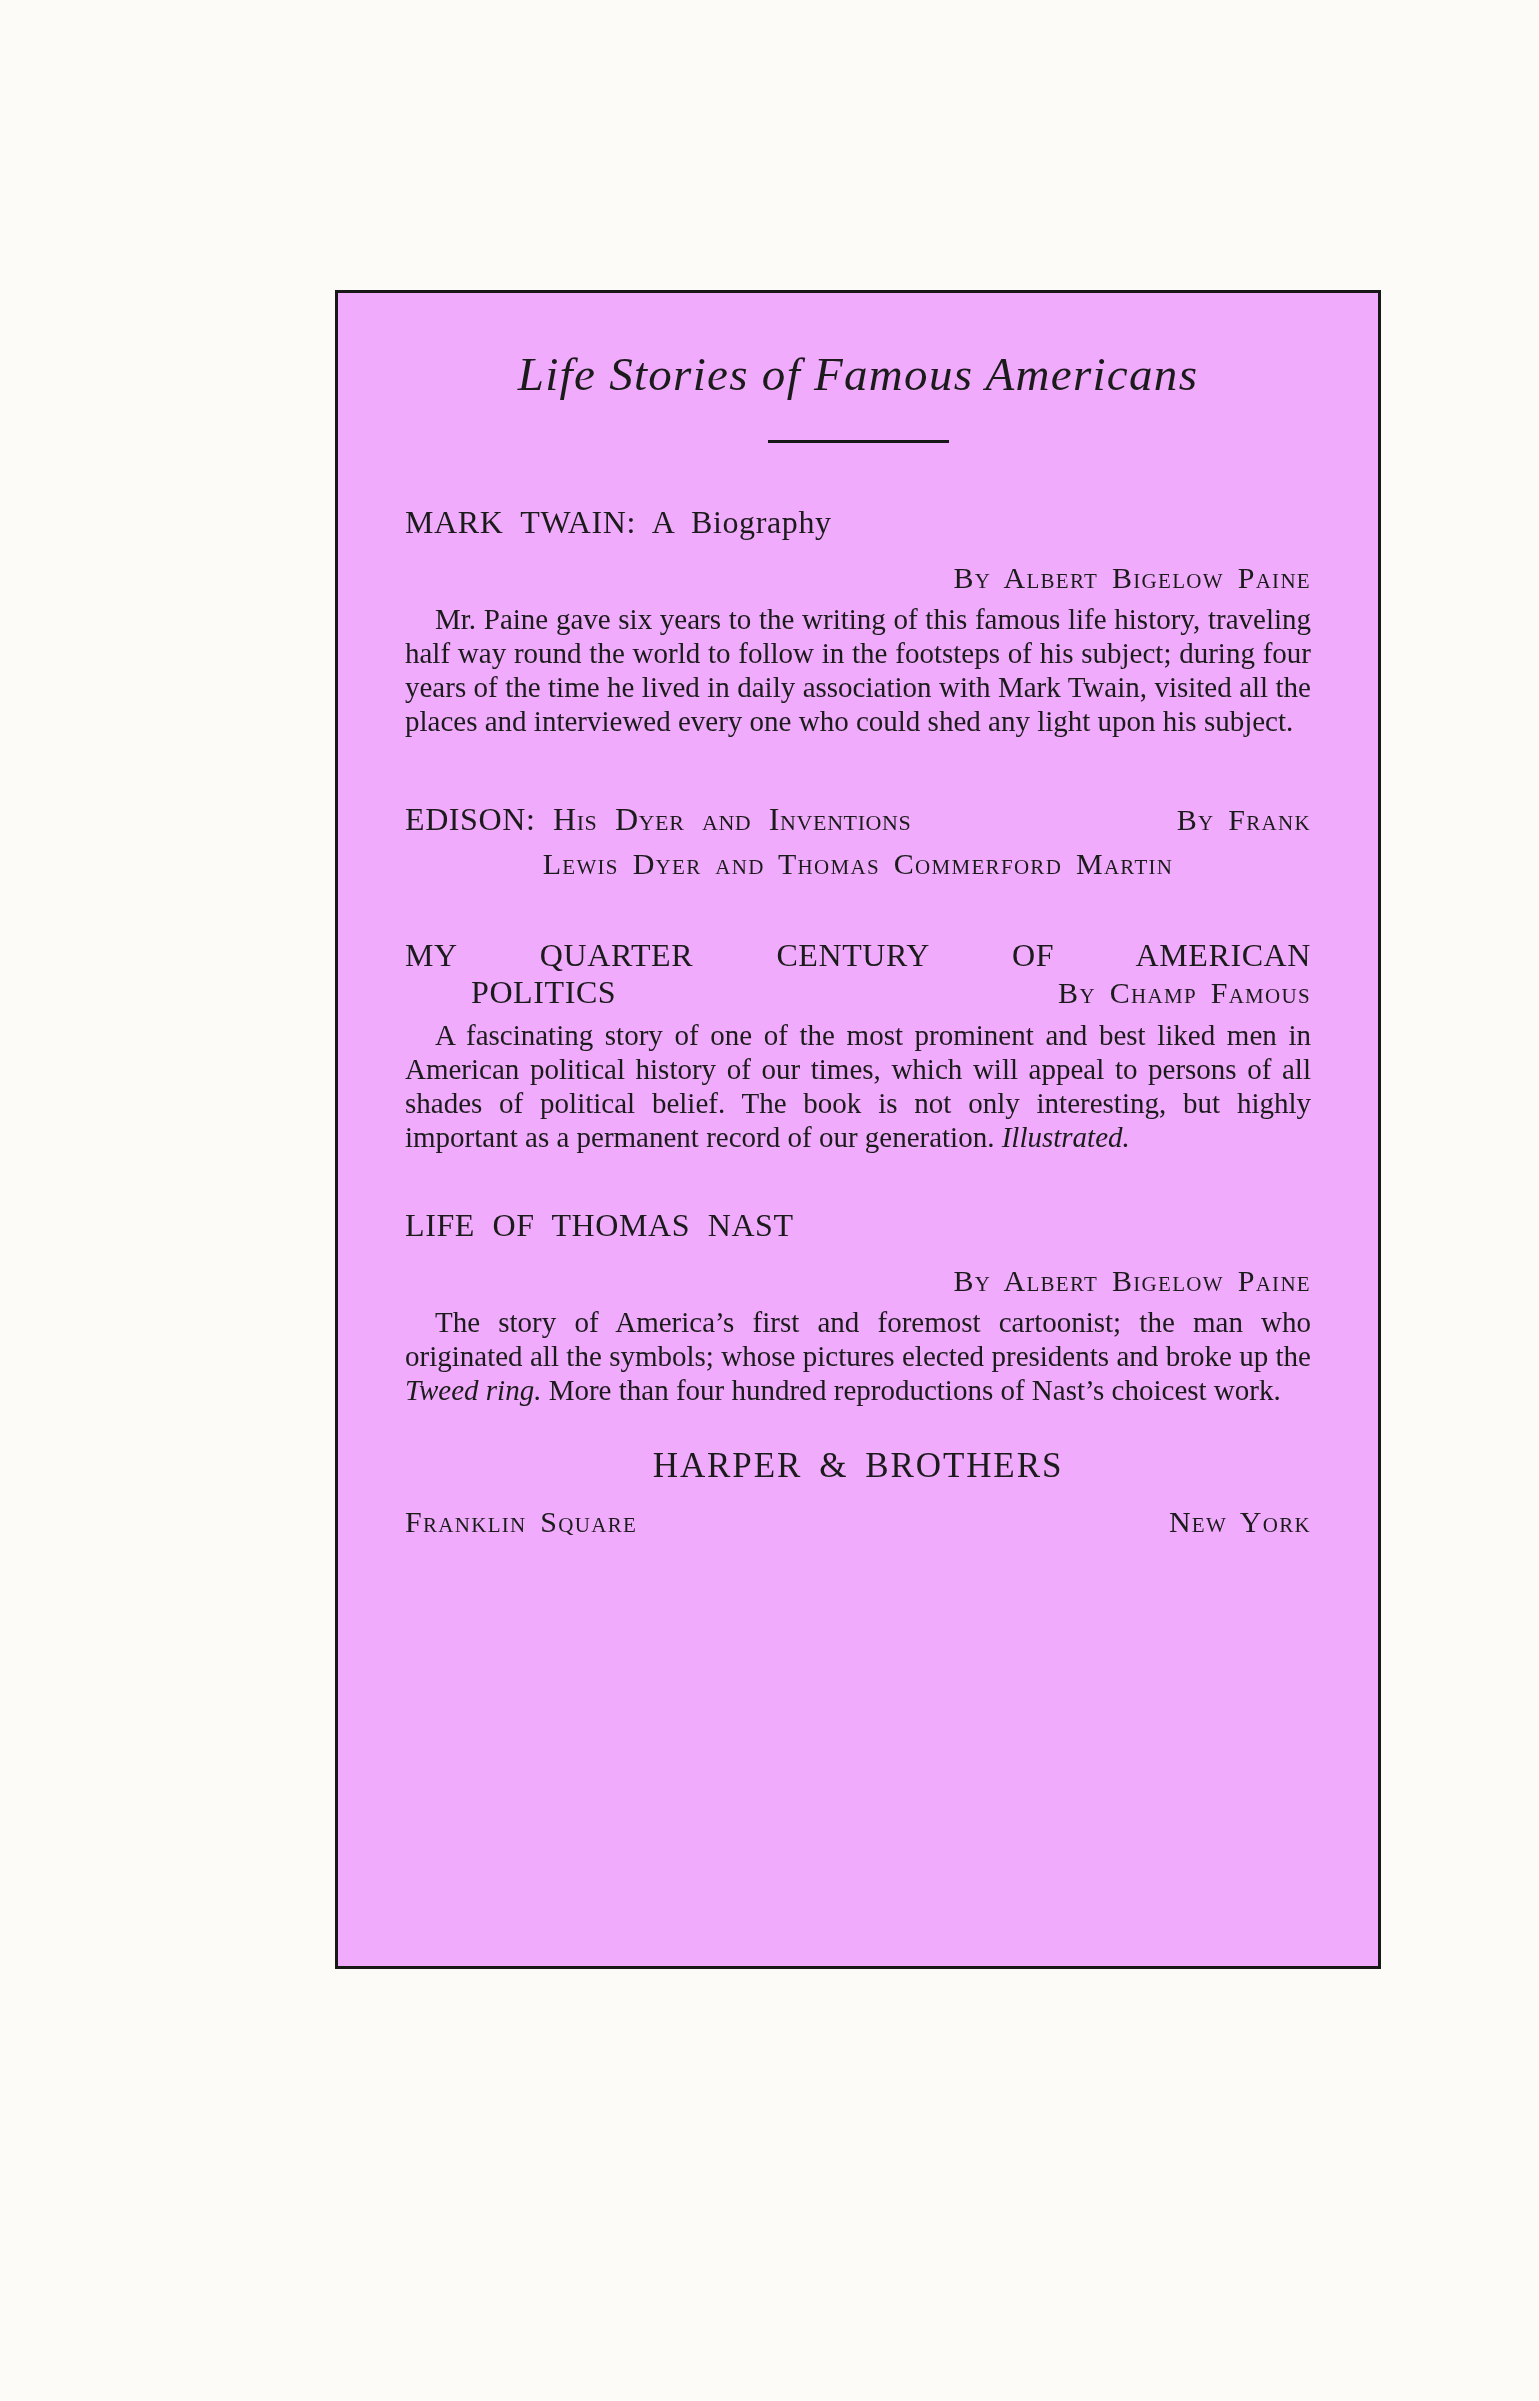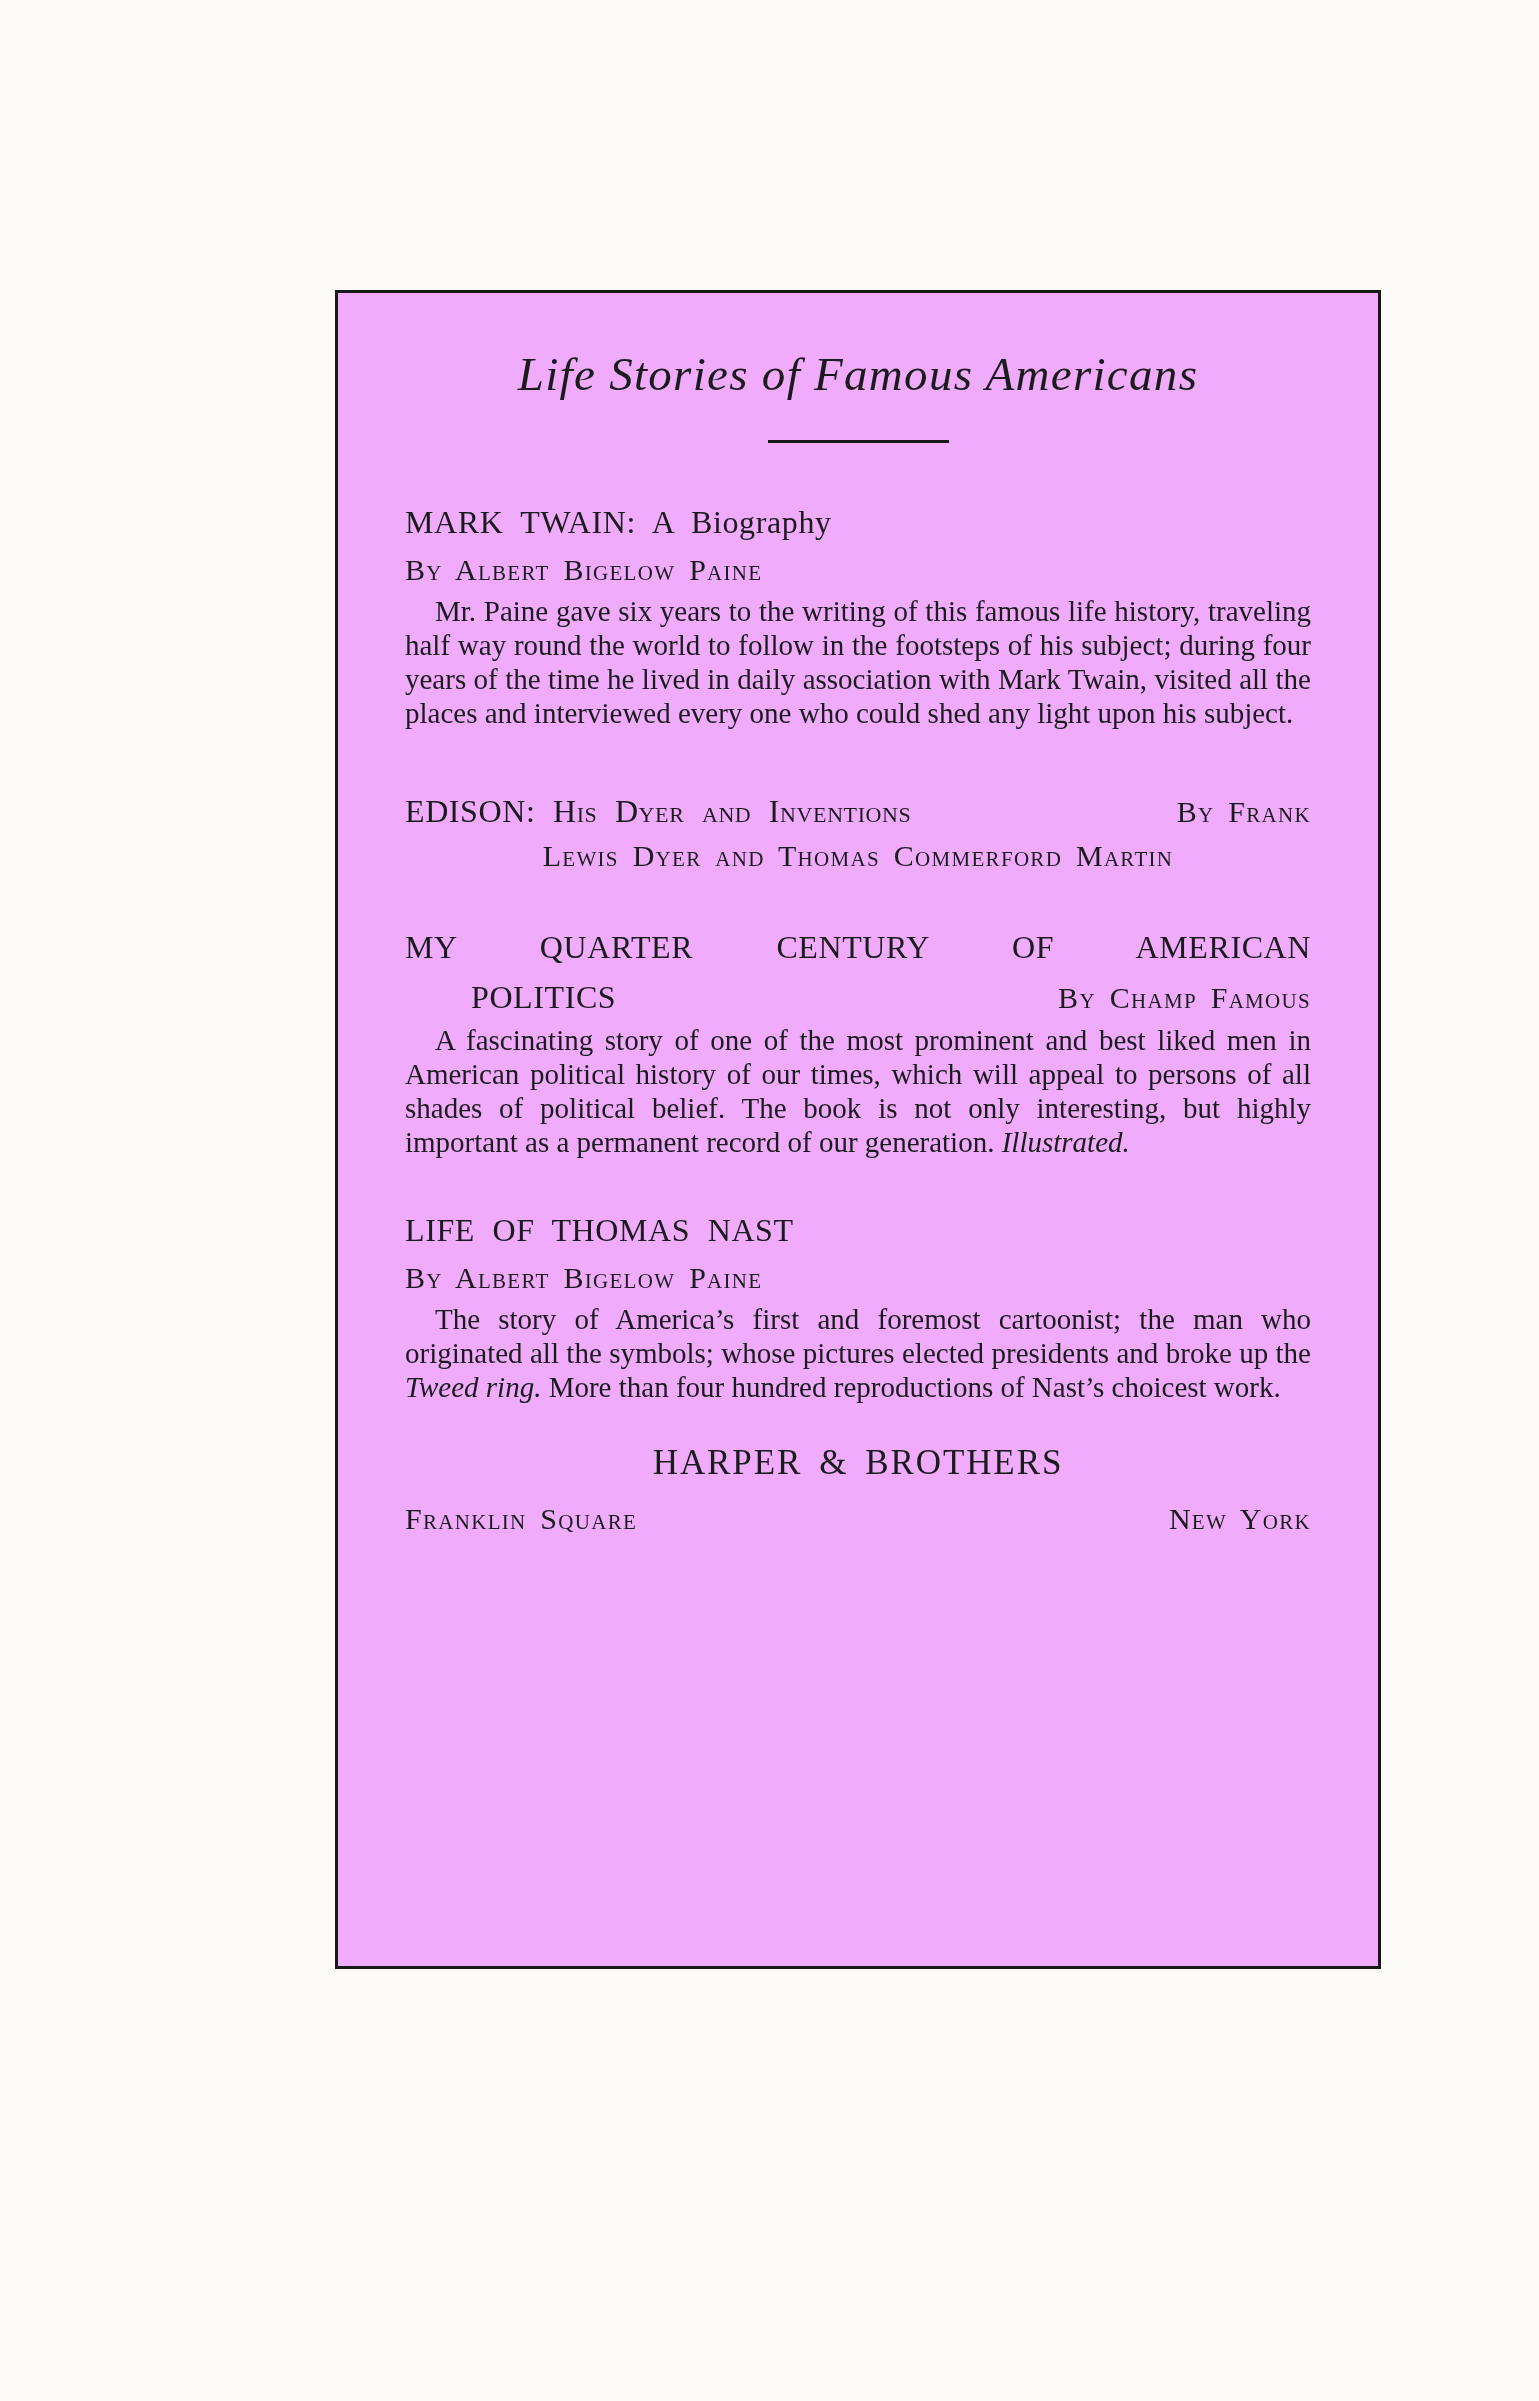--- a/index.html
+++ b/index.html
@@ -53,22 +53,22 @@
   .h {
     font-size: 32px;
     line-height: 37px;
     letter-spacing: 0.6px;
     word-spacing: 8.9px;
   }
 
   .sc { font-variant: small-caps; }
 
   .byline-row {
-    text-align: left;
-    margin-top: 12px;
+    text-align: right;
+    margin-top: 20px;
   }
 
   .byline {
     font-size: 30px;
     line-height: 33px;
     letter-spacing: 1.3px;
     word-spacing: 5px;
   }
 
   .h-flex {
@@ -87,21 +87,21 @@
     line-height: 37px;
     letter-spacing: 0.6px;
     text-align: justify;
     text-align-last: justify;
   }
 
   .h-line2 {
     display: flex;
     justify-content: space-between;
     align-items: baseline;
-    margin-top: 13px;
+    margin-top: 0;
     text-align: center;
   }
 
   .h-line2 .h { margin-left: 66px; }
 
   .body {
     margin-top: 7.6px;
     font-size: 29px;
     line-height: 34px;
     text-align: justify;

